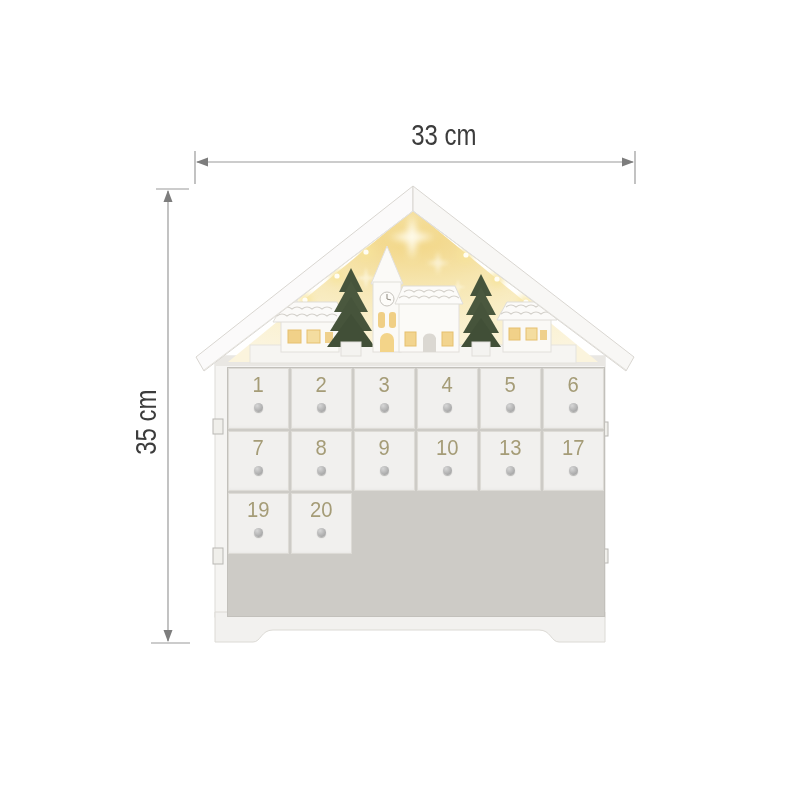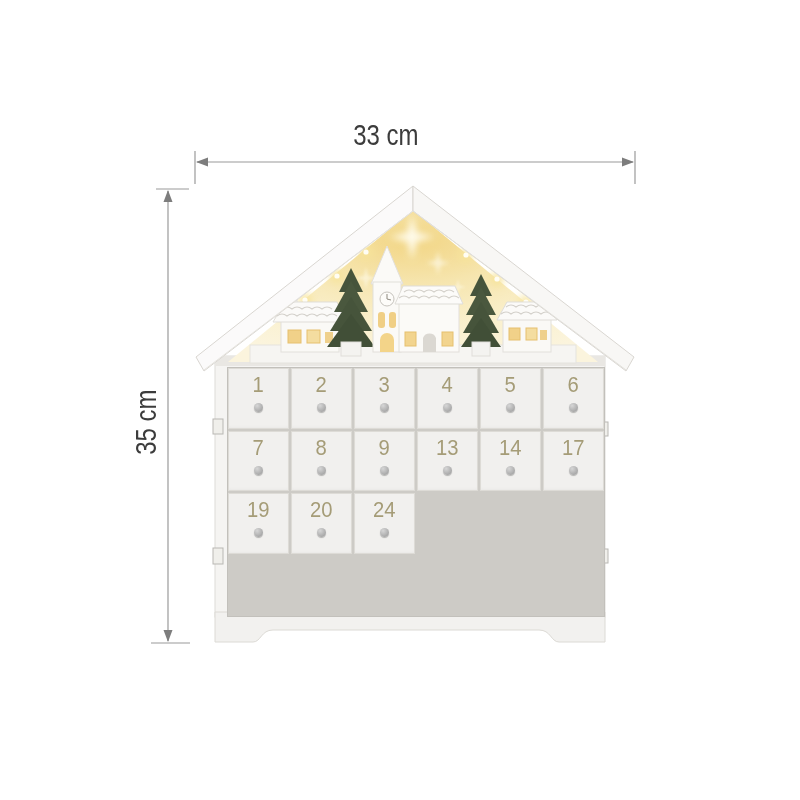--- a/index.html
+++ b/index.html
@@ -10,21 +10,21 @@
   }
   #stage{position:absolute;left:0;top:0;width:800px;height:800px;}
   svg.layer{position:absolute;left:0;top:0;}
 
   
   .dim-label{
     position:absolute;color:#3c3c3c;font-size:30px;font-weight:400;
     letter-spacing:0px;white-space:nowrap;
   }
   .dim-label .condensed{display:inline-block;transform:scaleX(.8);transform-origin:center;}
-  #width-label{left:345px;top:118px;width:140px;text-align:left;}
+  #width-label{left:345px;top:118px;width:140px;text-align:right;}
   #height-label{left:76px;top:405px;width:140px;text-align:center;
     transform:rotate(-90deg);transform-origin:center;}
 
   
   #drawer-grid{
     position:absolute;left:227px;top:367px;width:376px;height:248px;
     display:grid;grid-template-columns:repeat(6,1fr);grid-template-rows:repeat(4,1fr);
     gap:2px;background:#cdcbc6;border:1px solid #c2c0bb;
   }
   .drawer{
@@ -242,38 +242,34 @@
       </div>
       <div class="drawer">
         <span class="num">8</span>
         <span class="knob"></span>
       </div>
       <div class="drawer">
         <span class="num">9</span>
         <span class="knob"></span>
       </div>
       <div class="drawer">
+        <span class="num">10</span>
+        <span class="knob"></span>
+      </div>
+      <div class="drawer">
         <span class="num">13</span>
         <span class="knob"></span>
       </div>
       <div class="drawer">
-        <span class="num">14</span>
-        <span class="knob"></span>
-      </div>
-      <div class="drawer">
         <span class="num">17</span>
         <span class="knob"></span>
       </div>
       <div class="drawer">
         <span class="num">19</span>
         <span class="knob"></span>
       </div>
       <div class="drawer">
         <span class="num">20</span>
         <span class="knob"></span>
       </div>
-      <div class="drawer">
-        <span class="num">24</span>
-        <span class="knob"></span>
-      </div>
     </div>
 
 </div>
 
 </body></html>

